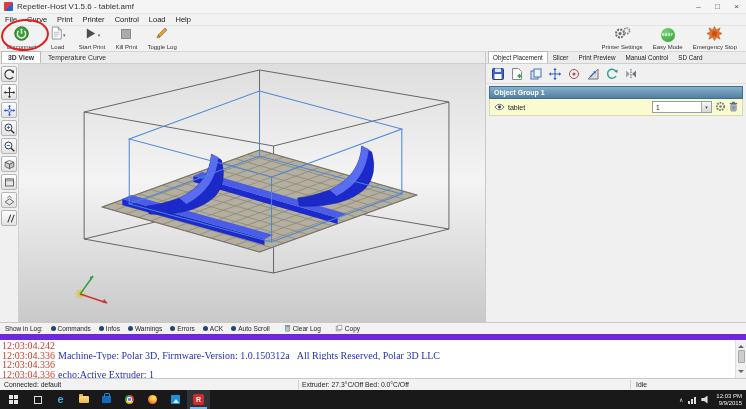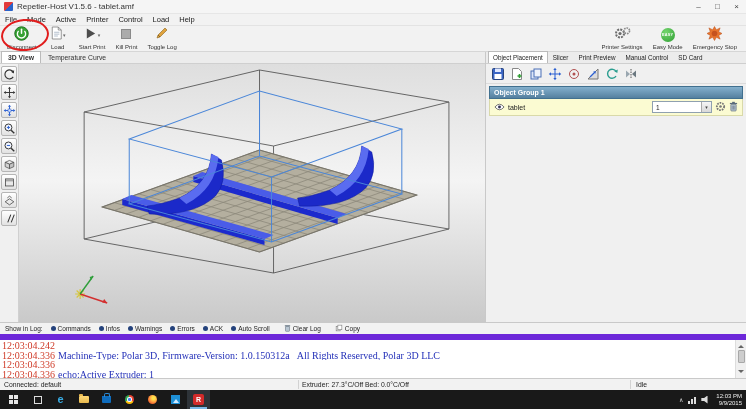--- a/index.html
+++ b/index.html
@@ -117,22 +117,22 @@
   <div class="titlebar">
     <div class="appico"></div>
     <div class="wtitle">Repetier-Host V1.5.6 - tablet.amf</div>
     <div class="wc">–</div>
     <div class="wc">□</div>
     <div class="wc">×</div>
   </div>
 
   <div class="menubar">
     <span>File</span>
-    <span>Mode</span>
-    <span>Active</span>
+    <span>Curve</span>
+    <span>Print</span>
     <span>Printer</span>
     <span>Control</span>
     <span>Load</span>
     <span>Help</span>
   </div>
 
   <div class="toolbar">
     <div class="tbtn">
       <div class="irow">
           <span><svg width="15" height="15" viewBox="0 0 16 16">

